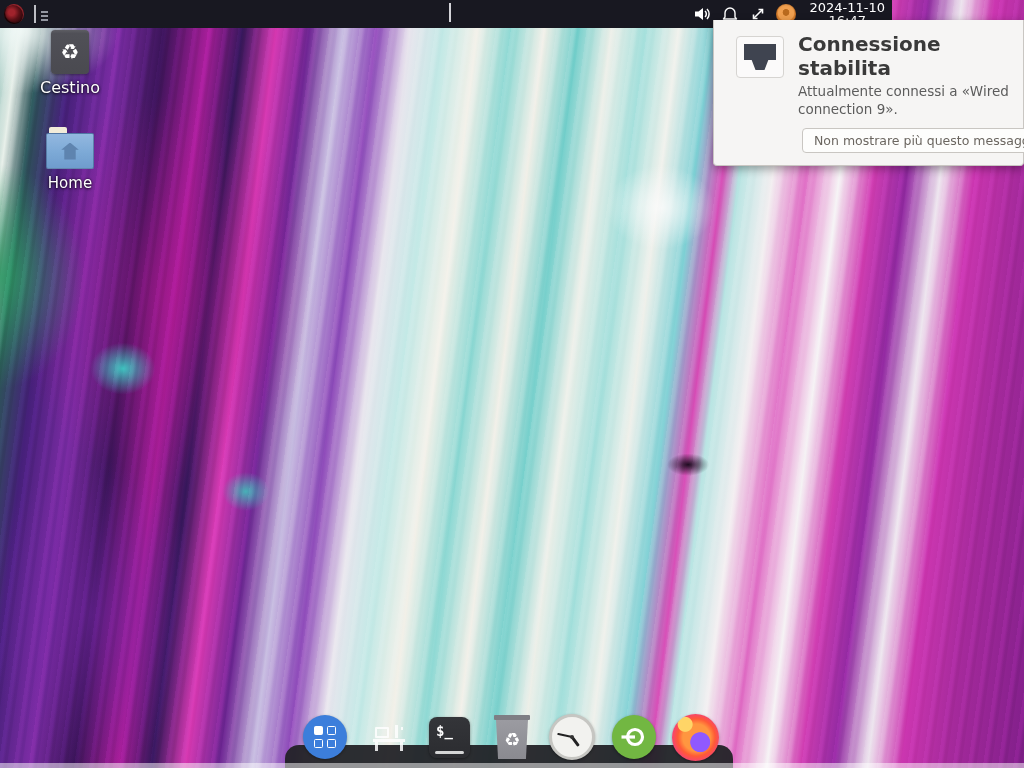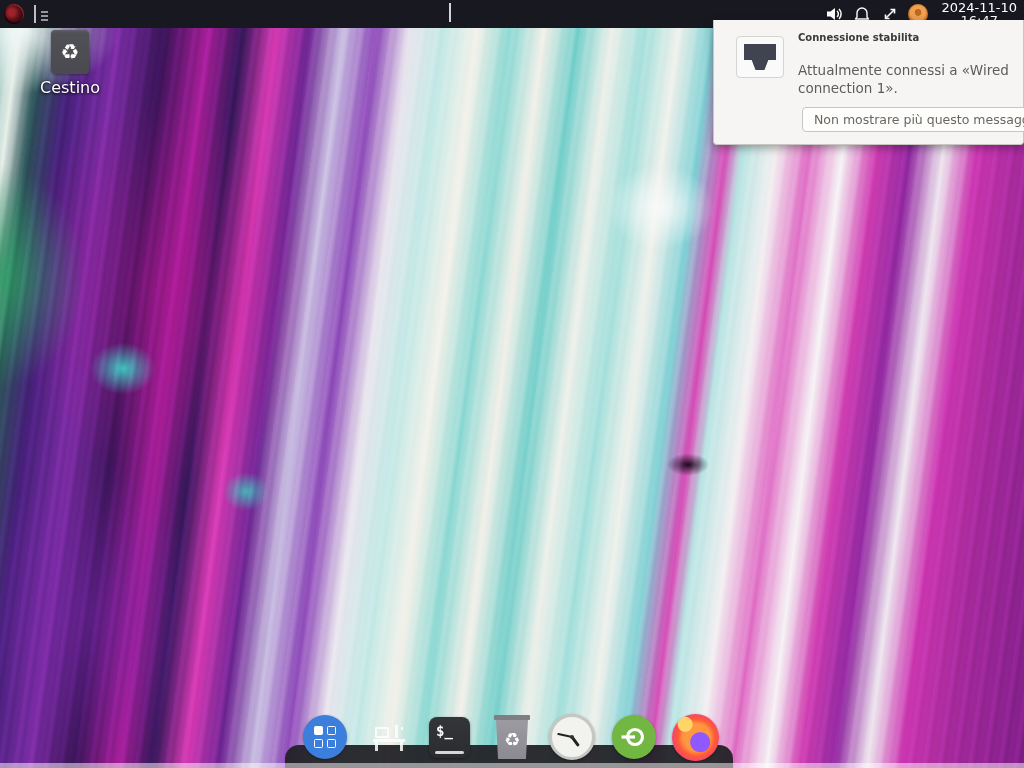--- a/index.html
+++ b/index.html
@@ -26,21 +26,21 @@
         #f3eff1 71%, #e070c6 74%, #f6f3f5 77%, #d03eb2 80%, #932aa2 83%, #eee6ef 86%,
         #cb36b0 89%, #a62a9c 93%, #801f8a 100%);
   }
   .wallpaper::before { content:""; position:absolute; inset:0;
     background: repeating-linear-gradient(98deg, rgba(255,255,255,.09) 0 3px, rgba(0,0,0,.06) 6px 8px, transparent 9px 15px);
     mix-blend-mode: overlay; }
   .bottom-strip { position:absolute; left:0; bottom:0; width:1024px; height:5px;
     background:rgba(255,255,255,.5); z-index:40; }
 
   
-  .top-panel { position:absolute; left:0; top:0; width:1024px; height:28px;
+  .top-panel { position:absolute; left:0; top:0; width:892px; height:28px;
     background:#181821; display:flex; align-items:center; z-index:10; color:#eee; }
   .panel-left { display:flex; align-items:center; gap:10px; padding-left:4px; }
   .distro-logo { width:20px; height:20px; border-radius:50%;
     background: radial-gradient(circle at 38% 42%, #a0232c 0 18%, #5a1016 45%, #2a070b 75%, #1c0507 100%);
     box-shadow: inset -1px 1px 0 rgba(210,60,70,.55), inset 1px -1px 1px rgba(0,0,0,.8); cursor:pointer; }
   .winlist { position:relative; width:18px; height:20px; }
   .winlist .vbar { position:absolute; left:0; top:1px; width:2px; height:18px; background:#cfd0d6; opacity:.9; }
   .winlist .dash { position:absolute; left:7px; width:7px; height:2px; background:#a9adb6; opacity:.85; }
   .winlist .d1{ top:7px; } .winlist .d2{ top:11px; } .winlist .d3{ top:15px; }
   .panel-caret { position:absolute; left:449px; top:3px; width:2px; height:19px; background:#e8e8ec; opacity:.9; }
@@ -56,21 +56,21 @@
   
   .notification { position:absolute; left:713px; top:20px; width:311px; min-height:98px;
     background:#f6f5f4; border:1px solid #c9c6c2; border-top:none; border-radius:0 0 4px 4px;
     box-shadow:0 3px 10px rgba(0,0,0,.35); z-index:30; padding:12px 14px 12px 18px;
     display:flex; flex-wrap:wrap; }
   .notif-icon-plate { width:48px; height:42px; background:#fbfafa; border:1px solid #d6d4d1;
     border-radius:4px; margin:4px 14px 0 4px; display:flex; align-items:center; justify-content:center; }
   .notif-port { width:32px; height:26px; background:#3f4450;
     clip-path: polygon(0 0,100% 0,100% 62%,76% 62%,64% 100%,36% 100%,24% 62%,0 62%); }
   .notif-text { flex:1; min-width:0; }
-  .notif-title { font-size:10px; font-weight:bold; color:#3a3a3a; margin-bottom:18px; }
+  .notif-title { font-size:20px; font-weight:bold; color:#3a3a3a; margin-bottom:2px; }
   .notif-body { font-size:13.5px; color:#5c5c5c; line-height:18px; max-width:218px; }
   .notif-btn-row { width:100%; padding:10px 0 0 70px; }
   .notif-btn { font-family:inherit; font-size:12.5px; color:#6b6660; background:#fdfdfc;
     border:1px solid #c9c6c2; border-radius:4px; padding:4px 11px; cursor:pointer; white-space:nowrap; }
 
   
   .desk-icon { position:absolute; width:56px; display:flex; flex-direction:column;
     align-items:center; z-index:5; cursor:pointer; }
   .desk-icon .lbl { margin-top:4px; font-size:16px; color:#fff;
     text-shadow:0 1px 3px rgba(0,0,0,.85), 0 0 2px rgba(0,0,0,.6); }
@@ -190,28 +190,37 @@
     </div>
   </div>
 
   <div class="desk-icon cestino">
     <div class="trash-desk">
       <span class="glyph">♻</span>
     </div>
     <div class="lbl">Cestino</div>
   </div>
 
+  <div class="desk-icon home-icon">
+    <div class="folder">
+      <div class="tab"></div>
+      <div class="body">
+          <div class="house"></div>
+        </div>
+    </div>
+    <div class="lbl">Home</div>
+  </div>
 
   <div class="notification">
     <div class="notif-icon-plate">
       <div class="notif-port"></div>
     </div>
     <div class="notif-text">
       <div class="notif-title">Connessione stabilita</div>
-      <div class="notif-body">Attualmente connessi a «Wired connection 1».</div>
+      <div class="notif-body">Attualmente connessi a «Wired connection 9».</div>
     </div>
     <div class="notif-btn-row">
       <button class="notif-btn">Non mostrare più questo messaggio</button>
     </div>
   </div>
 
   <div class="dock-bar"></div>
 
   <div class="dock-item appmenu">
     <div class="grid">

